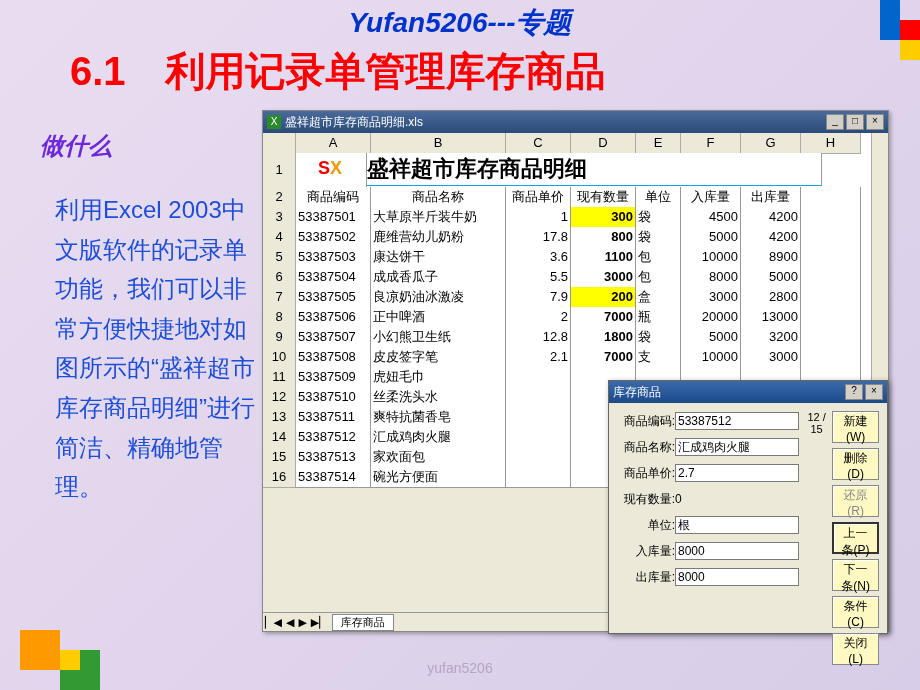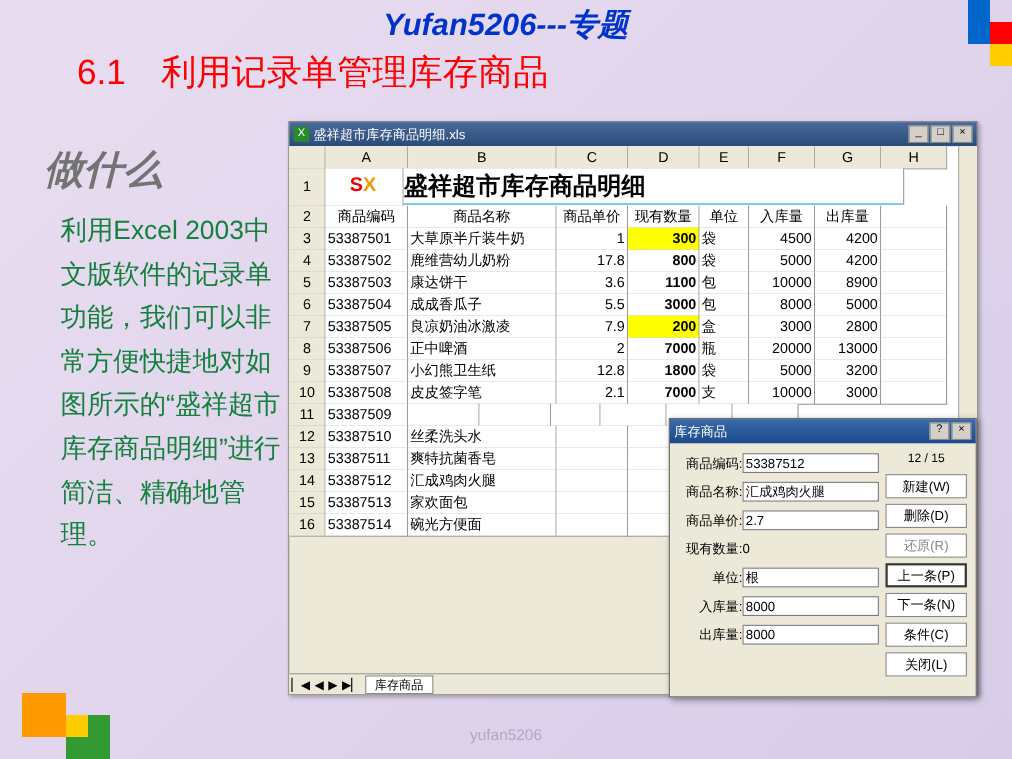--- a/index.html
+++ b/index.html
@@ -6,23 +6,23 @@
 .slide-bg{position:absolute;top:0;left:0;width:920px;height:690px;background:linear-gradient(135deg,#e8ddf0 0%,#d8cde8 100%)}
 .deco-top{position:absolute;top:0;right:0;width:40px;height:80px}
 .deco-top .sq1{position:absolute;top:0;right:20px;width:20px;height:40px;background:#0066cc}
 .deco-top .sq2{position:absolute;top:20px;right:0;width:20px;height:20px;background:#ff0000}
 .deco-top .sq3{position:absolute;top:40px;right:0;width:20px;height:20px;background:#ffcc00}
 .deco-bot{position:absolute;bottom:0;left:20px;width:80px;height:80px}
 .deco-bot .sq1{position:absolute;bottom:20px;left:0;width:40px;height:40px;background:#ff9900}
 .deco-bot .sq2{position:absolute;bottom:0;left:40px;width:40px;height:40px;background:#339933}
 .deco-bot .sq3{position:absolute;bottom:20px;left:40px;width:20px;height:20px;background:#ffcc00}
 .brand{position:absolute;top:4px;left:0;width:920px;text-align:center;font-size:28px;font-weight:bold;color:#0033cc;font-style:italic}
-.section-title{position:absolute;top:44px;left:70px;font-size:32px;color:#ff0000;font-weight:normal}
-.subtitle{position:absolute;top:130px;left:40px;font-size:36px;color:#737373;font-weight:bold;font-family:Liberation Mono, monospace;font-style:italic}
-.body-text{position:absolute;top:190px;left:55px;width:200px;font-size:24px;color:#15803d;line-height:1.65}
+.section-title{position:absolute;top:44px;left:70px;font-size:40px;color:#ff0000;font-weight:bold}
+.subtitle{position:absolute;top:130px;left:40px;font-size:24px;color:#6d28d9;font-weight:bold;font-family:Liberation Mono, monospace;font-style:italic}
+.body-text{position:absolute;top:190px;left:55px;width:200px;font-size:24px;color:#1d4ed8;line-height:1.65}
 .footer-wm{position:absolute;bottom:14px;left:0;width:920px;text-align:center;color:rgba(140,120,160,0.5);font-size:14px}
 .excel-win{position:absolute;top:110px;left:262px;width:625px;height:520px;background:#ece9d8;border:1px solid #888;box-shadow:2px 2px 4px rgba(0,0,0,0.3);font-family:"SimSun",sans-serif}
 .titlebar{height:22px;background:linear-gradient(#4a6a9a,#2a4a7a);color:#fff;display:flex;align-items:center;font-size:12px;padding:0 4px}
 .titlebar .xicon{width:14px;height:14px;background:#2a8a2a;margin-right:4px;display:inline-block;font-size:10px;text-align:center;line-height:14px;color:#fff}
 .winbtns{margin-left:auto;display:flex;gap:2px}
 .winbtns span{width:16px;height:14px;background:#d4d0c8;border:1px solid #888;font-size:10px;text-align:center;line-height:12px;color:#000;cursor:pointer}
 .sheet{background:#fff;position:relative}
 .grow{display:flex;height:20px}
 .gcell{border-right:1px solid #999;border-bottom:1px solid #999;font-size:13px;padding:0 2px;height:20px;line-height:20px;overflow:hidden;white-space:nowrap;background:#fff}
 .gcell.hdr{background:#ece9d8;text-align:center;border-right:1px solid #aaa;border-bottom:1px solid #aaa}
@@ -48,23 +48,23 @@
 .scrollbar-v{position:absolute;right:0;top:22px;bottom:18px;width:16px;background:#ece9d8;border-left:1px solid #aaa}
 .scrollbar-h{position:absolute;bottom:0;right:16px;width:200px;height:17px;background:#ece9d8}
 .form-dlg{position:absolute;top:380px;left:608px;width:278px;height:252px;background:#ece9d8;border:1px solid #666;box-shadow:2px 2px 6px rgba(0,0,0,0.4);font-size:12px;font-family:"SimSun",sans-serif}
 .form-dlg .titlebar{background:linear-gradient(#3a6aaa,#1a4a8a)}
 .form-body{padding:8px;display:flex}
 .form-fields{flex:1}
 .form-row{display:flex;align-items:center;margin-bottom:6px;height:20px}
 .form-row label{width:58px;text-align:right}
 .form-row .val{flex:1}
 .form-row input{width:110px;height:16px;border:1px solid #7a7a7a;background:#fff;font-size:12px;padding:0 2px}
-.form-btns{width:74px;display:flex;flex-direction:column;gap:4px;margin-left:6px}
+.form-btns{width:74px;display:flex;flex-direction:row;gap:4px;margin-left:6px}
 .form-btns .counter{text-align:center;font-size:11px;height:14px;margin-bottom:2px}
-.form-btns button{height:22px;font-size:12px;background:#ffffff;border:1px solid #888;cursor:pointer;box-shadow:1px 1px 0 #fff inset}
+.form-btns button{height:32px;font-size:12px;background:#fef9c3;border:1px solid #888;cursor:pointer;box-shadow:1px 1px 0 #fff inset}
 .form-btns button.dis{color:#888}
 .form-btns button.def{border:2px solid #333}
 </style>
 </head>
 <body>
 
 <div class="slide-bg"></div>
 <div class="deco-top">
     <div class="sq1"></div>
     <div class="sq2"></div>
@@ -208,20 +208,21 @@
           <div class="gcell num w-c">2.1</div>
           <div class="gcell num w-d"><b>7000</b></div>
           <div class="gcell w-e">支</div>
           <div class="gcell num w-f">10000</div>
           <div class="gcell num w-g">3000</div>
           <div class="gcell w-h"></div>
         </div>
         <div class="grow">
           <div class="gcell hdr w-rh">11</div>
           <div class="gcell w-a">53387509</div>
+          <div class="gcell w-b">虎妞毛巾</div>
           <div class="gcell num w-c"></div>
           <div class="gcell num w-d"><b></b></div>
           <div class="gcell w-e"></div>
           <div class="gcell num w-f"></div>
           <div class="gcell num w-g"></div>
           <div class="gcell w-h"></div>
         </div>
         <div class="grow">
           <div class="gcell hdr w-rh">12</div>
           <div class="gcell w-a">53387510</div>

